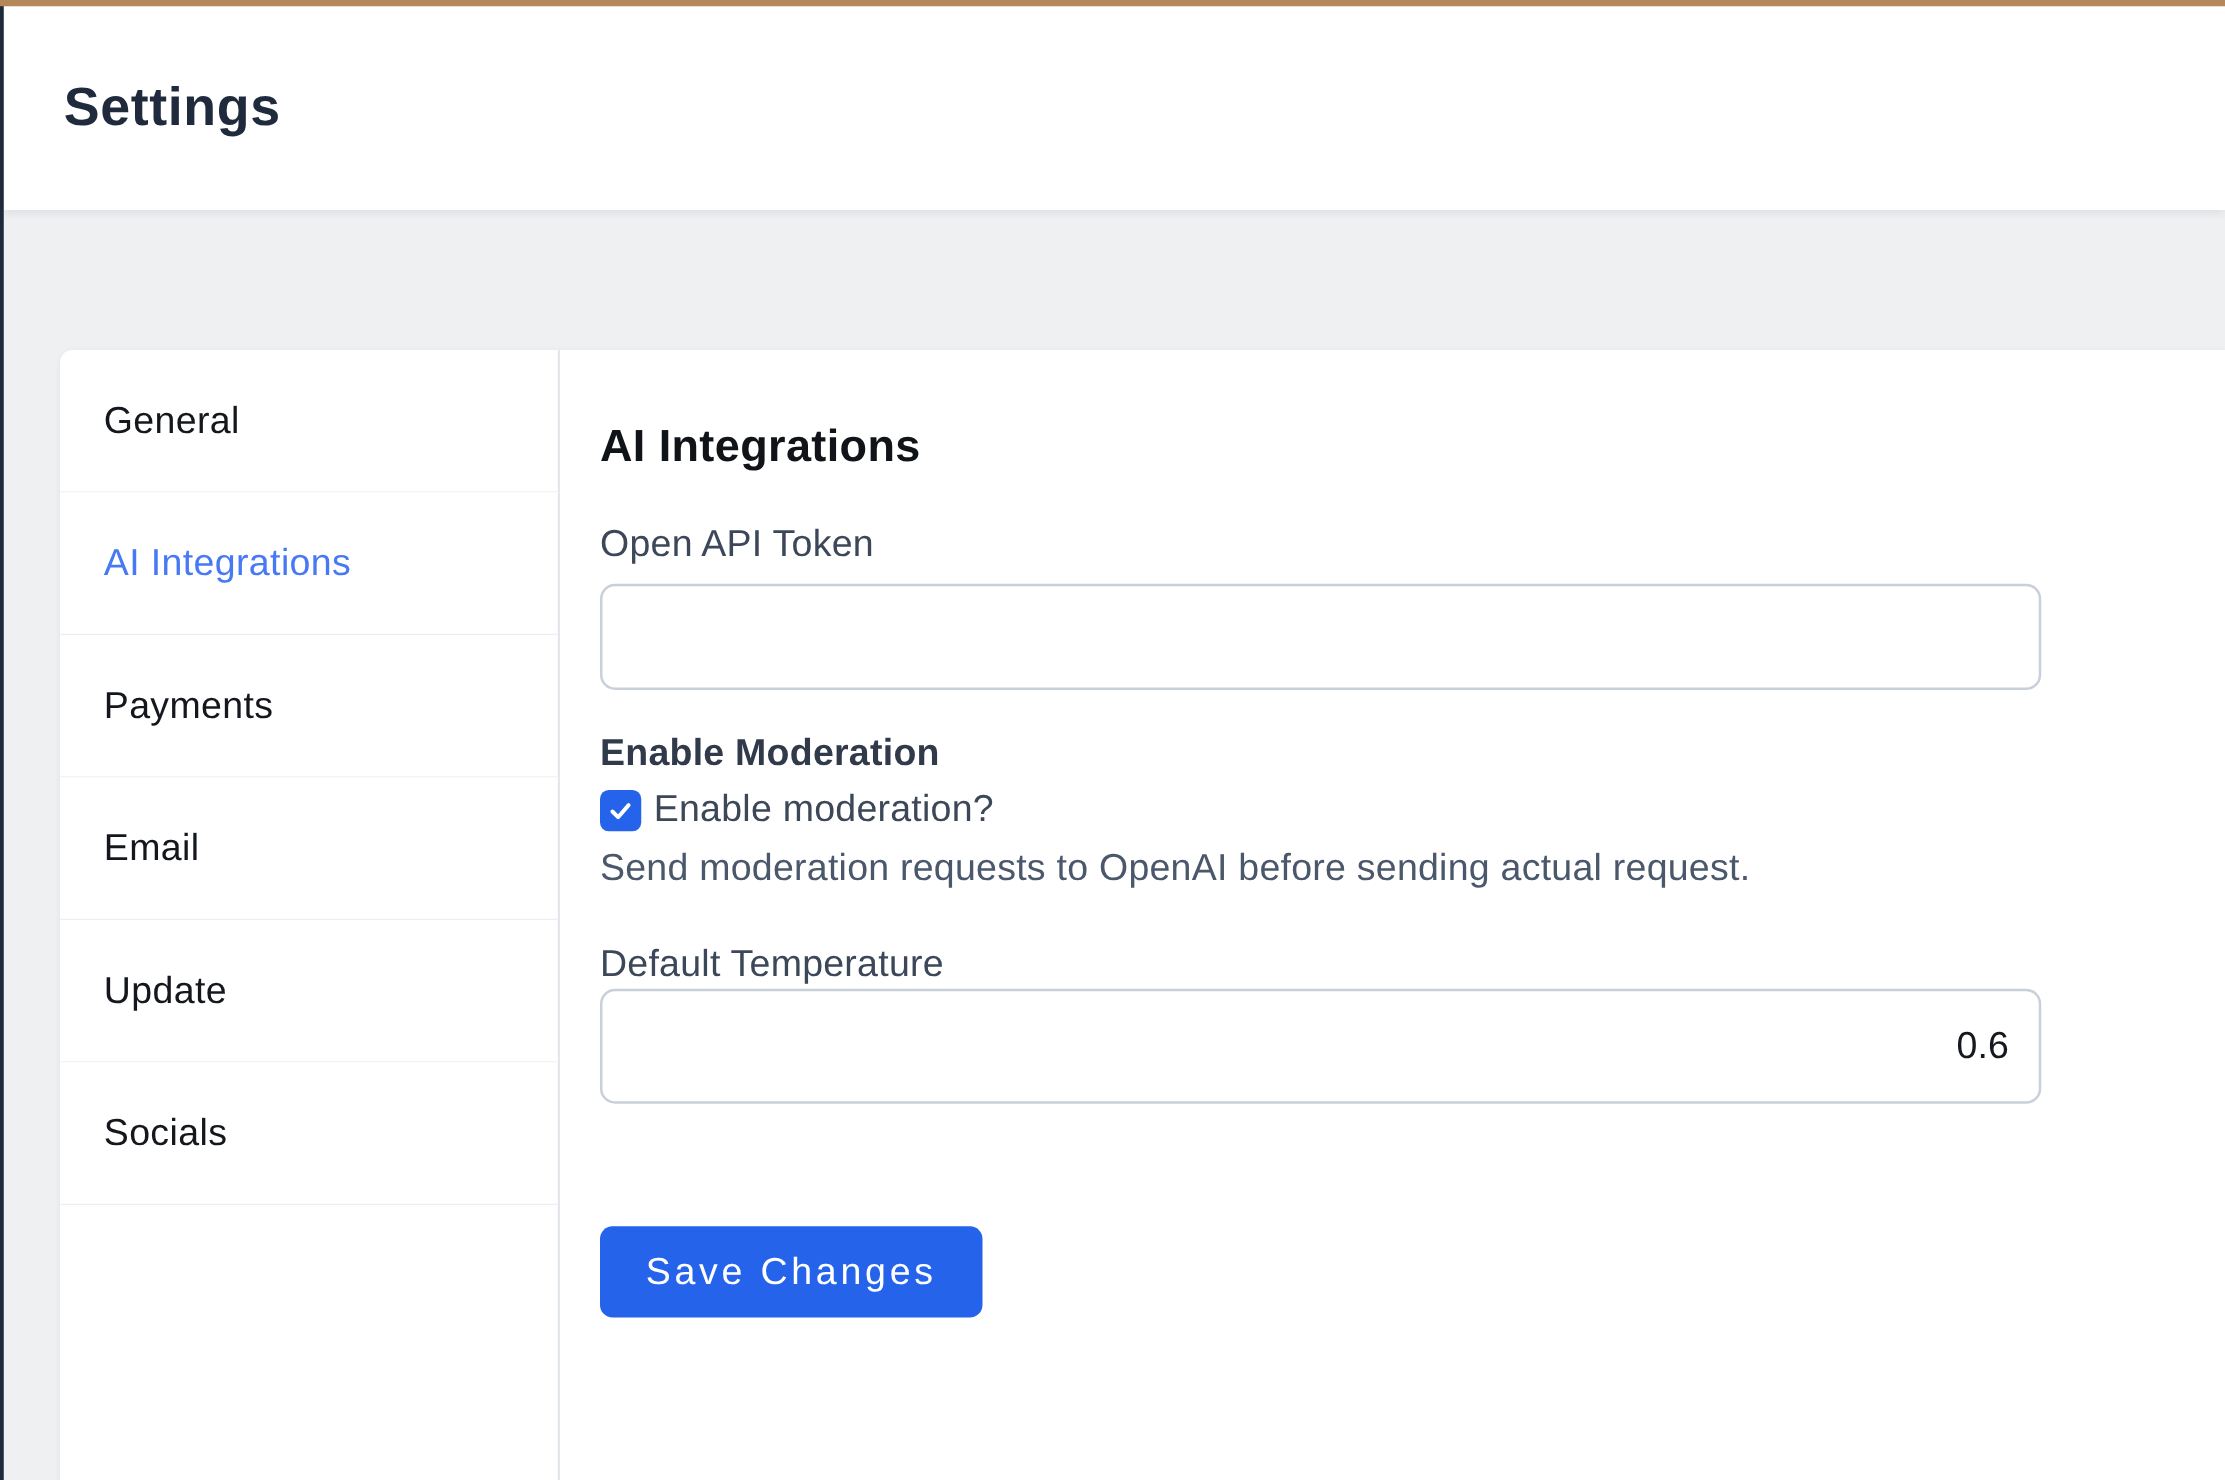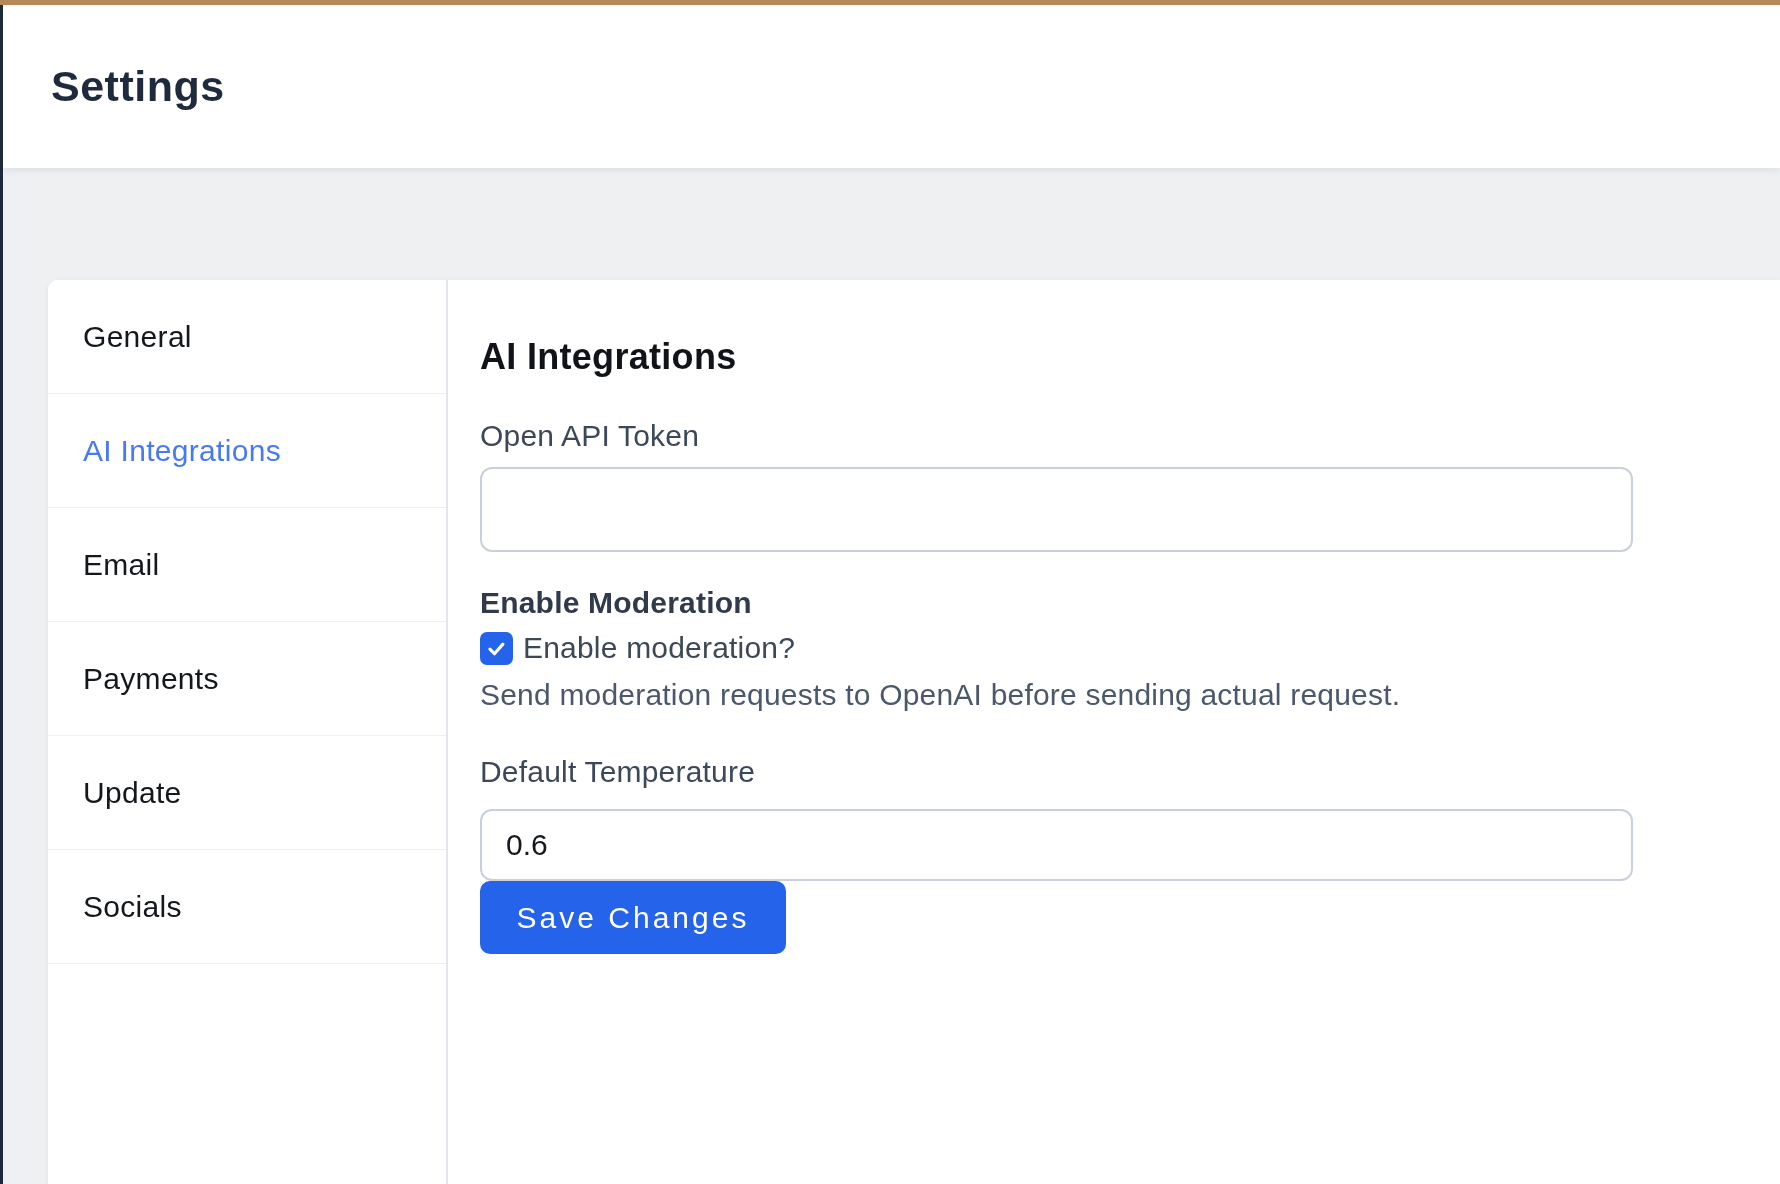--- a/index.html
+++ b/index.html
@@ -89,21 +89,21 @@
     margin-top: 12px;
     box-sizing: border-box;
     border: 2px solid #c9d0da;
     border-radius: 12px;
     background: #ffffff;
     font-size: 30px; color: #15181e;
     padding: 0 24px;
     outline: none;
     font-family: inherit;
   }
-  .text-input.temp { height: 72px; margin-top: 18px; }
+  .text-input.temp { height: 92px; margin-top: 0; text-align: right; }
   .checkbox-row {
     margin-top: 6px;
     display: flex; align-items: center;
     height: 40px;
   }
   .checkbox {
     width: 33px; height: 33px; flex: 0 0 33px;
     border-radius: 7px;
     background: var(--accent-blue, #2563eb);
     display: flex; align-items: center; justify-content: center;
@@ -115,20 +115,21 @@
     font-size: 30px; color: #3c4757;
     letter-spacing: 0.2px;
   }
   p.help-text {
     margin: 8px 0 0 0;
     font-size: 30px; line-height: 38px;
     color: #4b586c; letter-spacing: 0.2px;
   }
   button.save-btn {
     display: block;
+    margin-top: 98px;
     width: 306px; height: 73px;
     background: var(--accent-blue, #2563eb);
     color: #ffffff;
     border: none; border-radius: 10px;
     font-size: 30px; letter-spacing: 3px;
     font-family: inherit;
     cursor: pointer;
   }
 </style>
 </head>
@@ -138,22 +139,22 @@
 <div class="leftbar"></div>
 
 <header class="app-header">
   <h1 class="page-title">Settings</h1>
 </header>
 
 <div class="card">
   <nav class="sidebar" id="sidebar">
       <div class="sidebar-item">General</div>
       <div class="sidebar-item active">AI Integrations</div>
+      <div class="sidebar-item">Payments</div>
       <div class="sidebar-item">Email</div>
-      <div class="sidebar-item">Payments</div>
       <div class="sidebar-item">Update</div>
       <div class="sidebar-item">Socials</div>
     </nav>
 
   <main class="content">
     <h2 class="section-heading">AI Integrations</h2>
 
     <label class="field-label">Open API Token</label>
     <input class="text-input" type="text" value="" style="">
 

